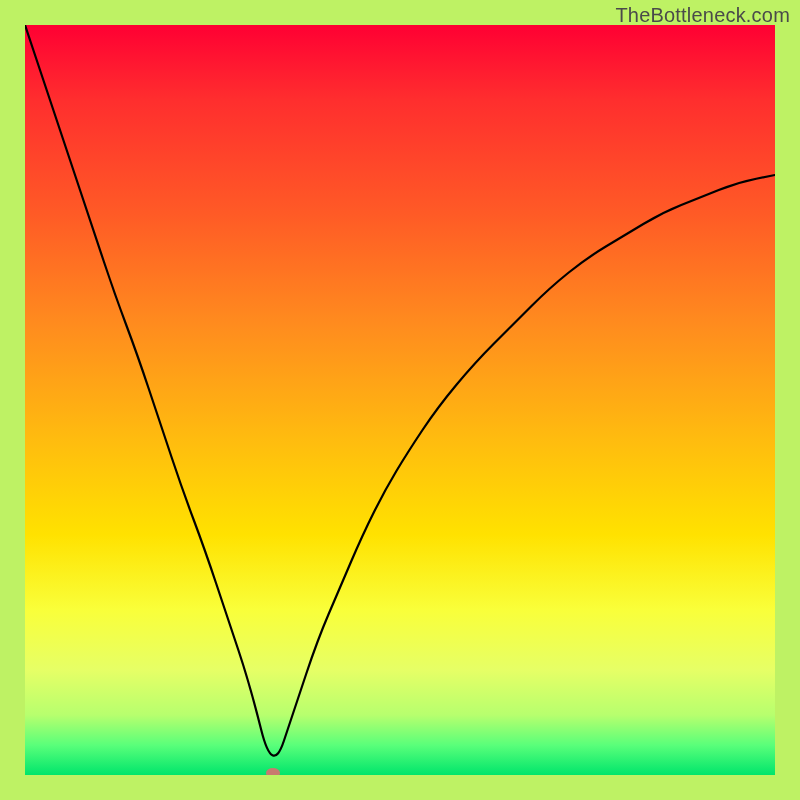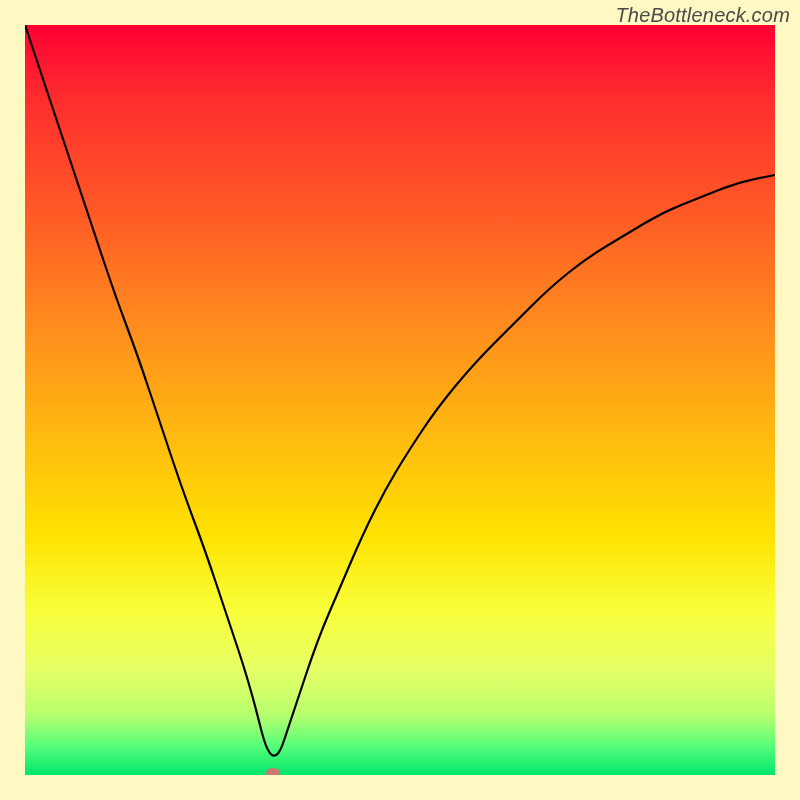--- a/index.html
+++ b/index.html
@@ -2,22 +2,21 @@
 <html><head>
 <meta charset="utf-8">
 <style>
   * { margin: 0; padding: 0; box-sizing: border-box; }
   html, body { width: 800px; height: 800px; overflow: hidden; }
   body { background: #000; font-family: Arial, Helvetica, sans-serif; }
 
   .frame {
     position: absolute;
     inset: 0;
-    background: #fef9c3;
-    font-style: italic;
+    background: #bef264;
   }
 
   .plot-area {
     position: absolute;
     left: 25px;
     top: 25px;
     width: 750px;
     height: 750px;
     overflow: hidden;
   }

